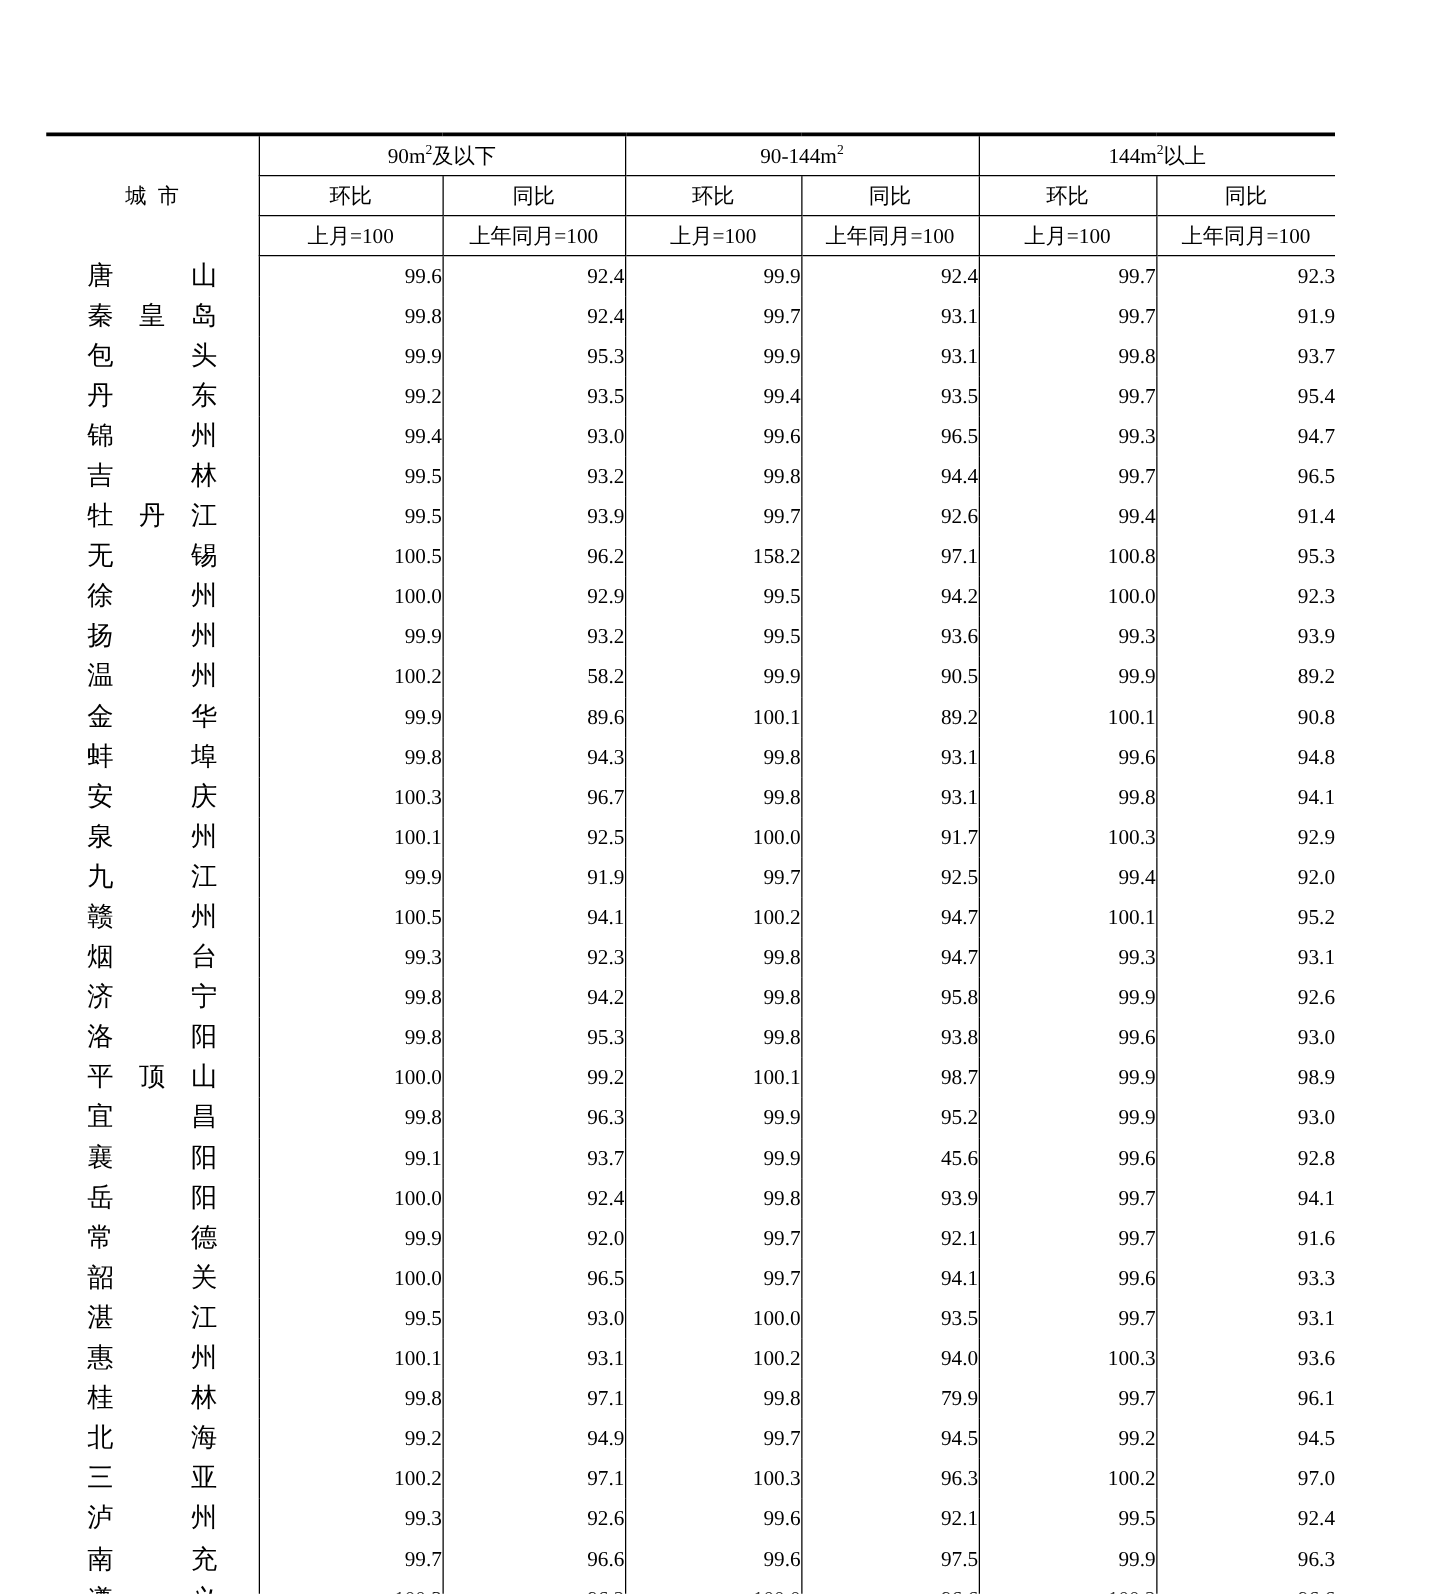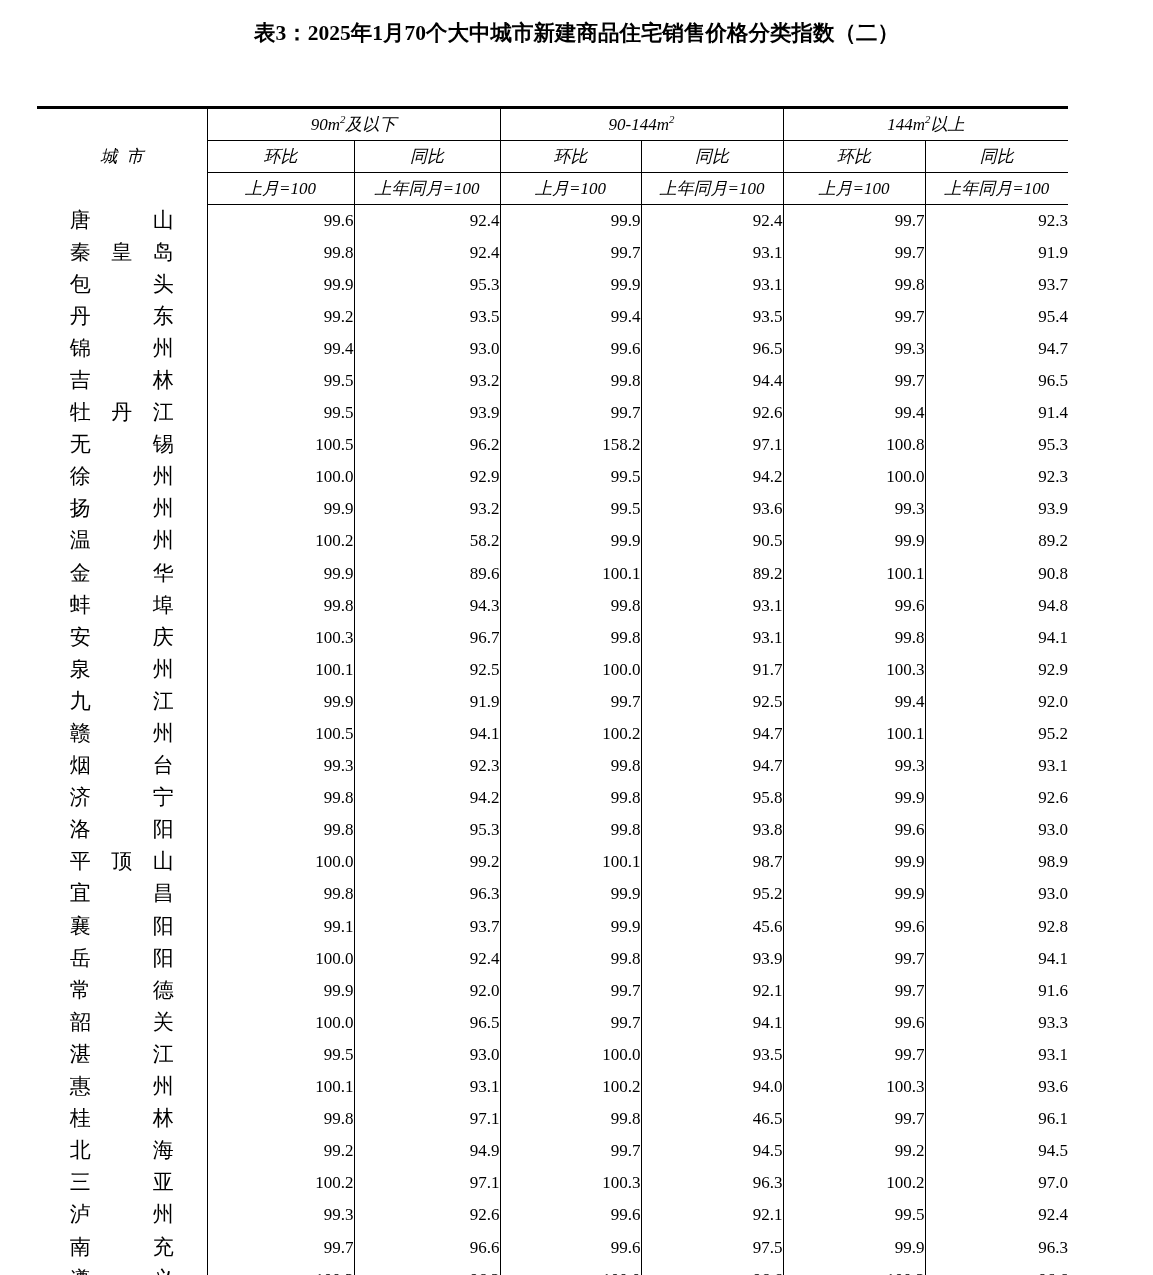--- a/index.html
+++ b/index.html
@@ -67,21 +67,20 @@
   
   table.idx thead th {
     font-weight: normal;
     font-size: 17px;
     text-align: center;
     vertical-align: middle;
     padding: 0;
     height: 31px;
     line-height: 31px;
     white-space: nowrap;
-    font-style: italic;
   }
   table.idx thead th sup {
     font-size: 0.64em;
     vertical-align: super;
     line-height: 0;
   }
 
   
   .vl { border-left: 1.1px solid #000; }
 
@@ -123,23 +122,20 @@
     text-align: right;
     padding-right: 16px;
     font-variant-numeric: lining-nums;
   }
 </style>
 </head>
 <body>
 
 <div class="page">
 
-  <div class="title">
-    <span>表3：2025年1月70个大中城市新建商品住宅销售价格分类指数（二）</span>
-  </div>
 
   <div class="table-wrap">
     <table class="idx">
       <colgroup>
         <col class="c-city">
           <col class="c-d">
           <col class="c-d2">
           <col class="c-d3">
           <col class="c-d4">
           <col class="c-d5">
@@ -420,21 +416,21 @@
             <td class="num vl">100.2</td>
             <td class="num vl">94.0</td>
             <td class="num vl">100.3</td>
             <td class="num vl">93.6</td>
           </tr>
           <tr>
             <td class="city"><span class="nm">桂林</span></td>
             <td class="num vl">99.8</td>
             <td class="num vl">97.1</td>
             <td class="num vl">99.8</td>
-            <td class="num vl">46.5</td>
+            <td class="num vl">79.9</td>
             <td class="num vl">99.7</td>
             <td class="num vl">96.1</td>
           </tr>
           <tr>
             <td class="city"><span class="nm">北海</span></td>
             <td class="num vl">99.2</td>
             <td class="num vl">94.9</td>
             <td class="num vl">99.7</td>
             <td class="num vl">94.5</td>
             <td class="num vl">99.2</td>

